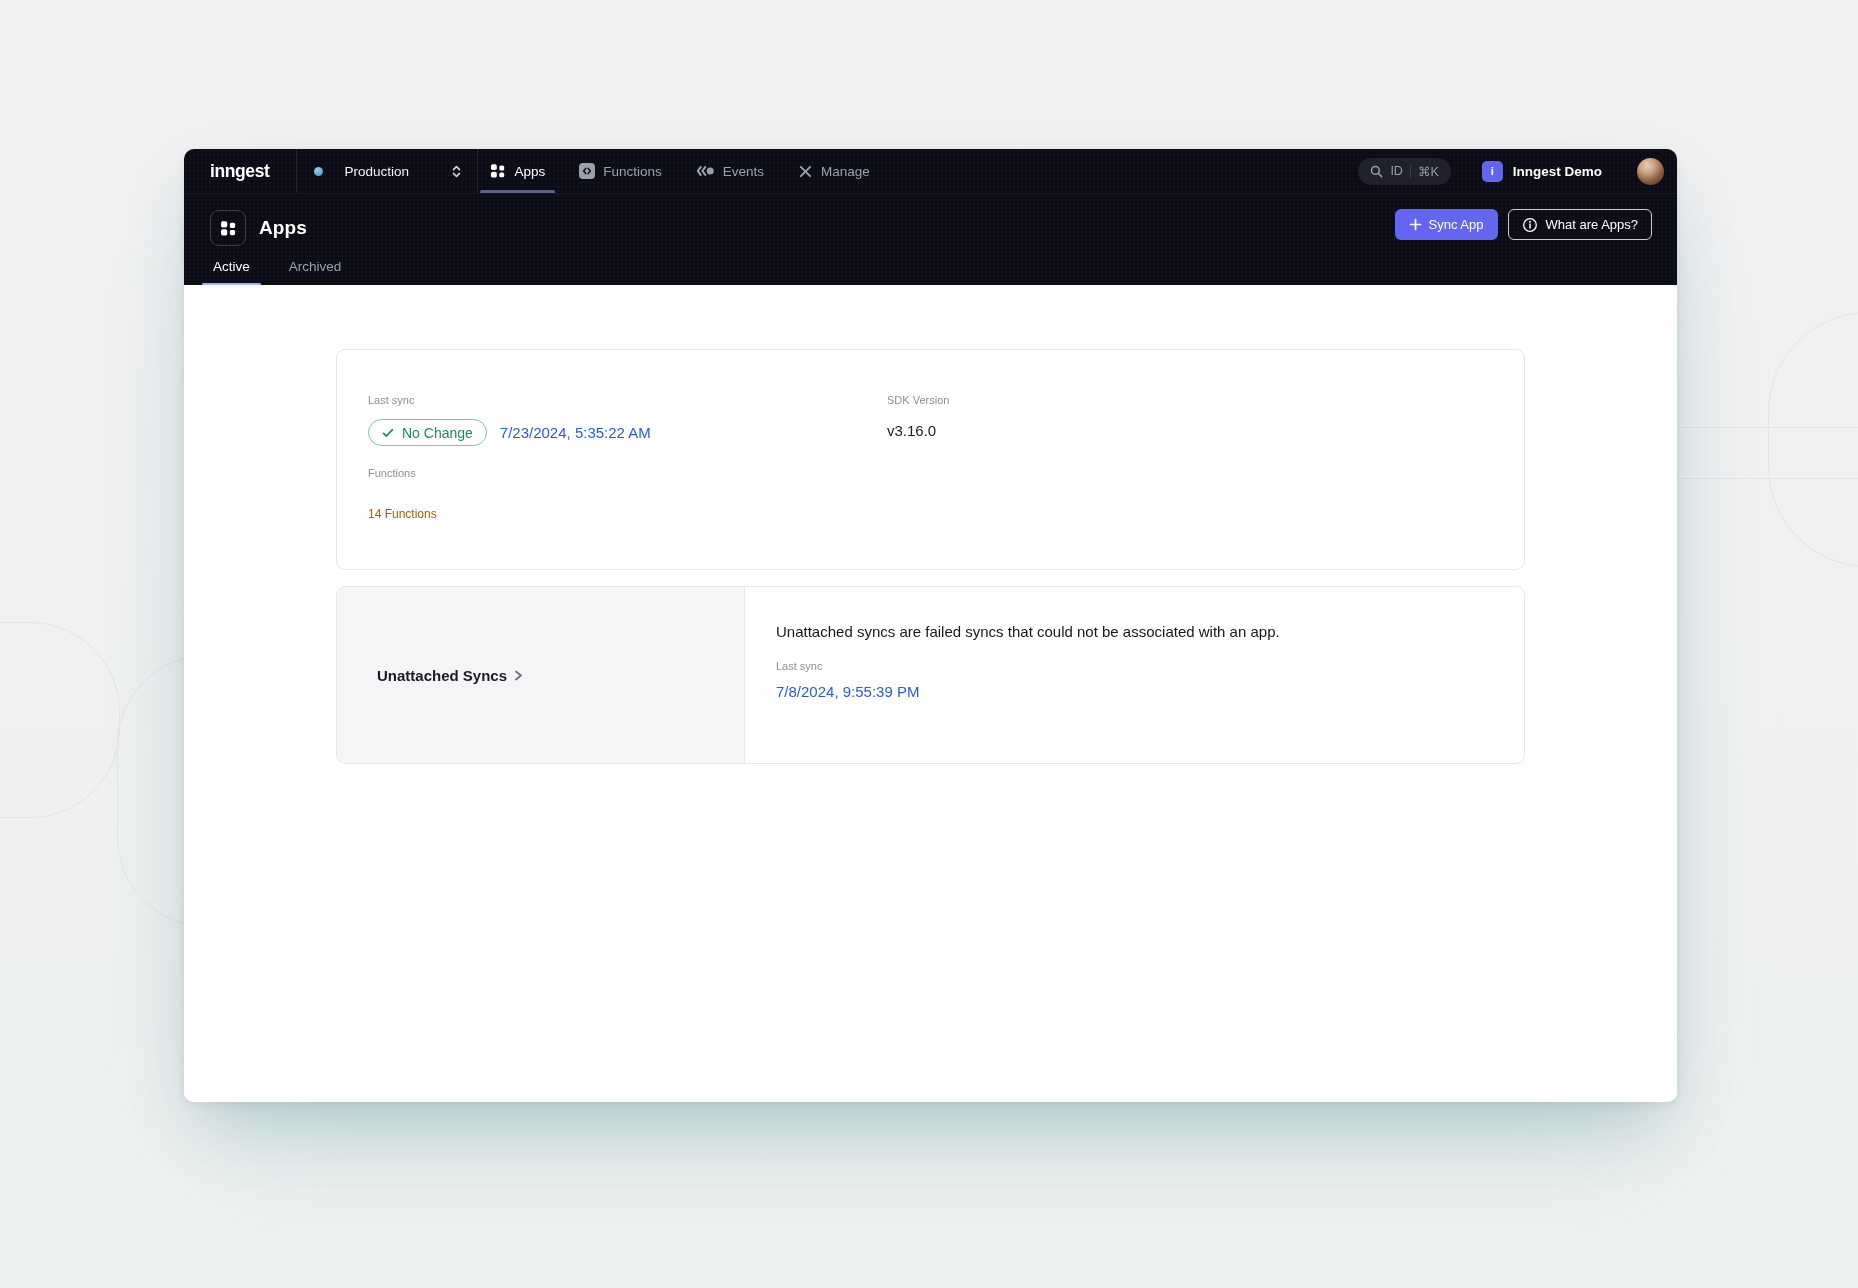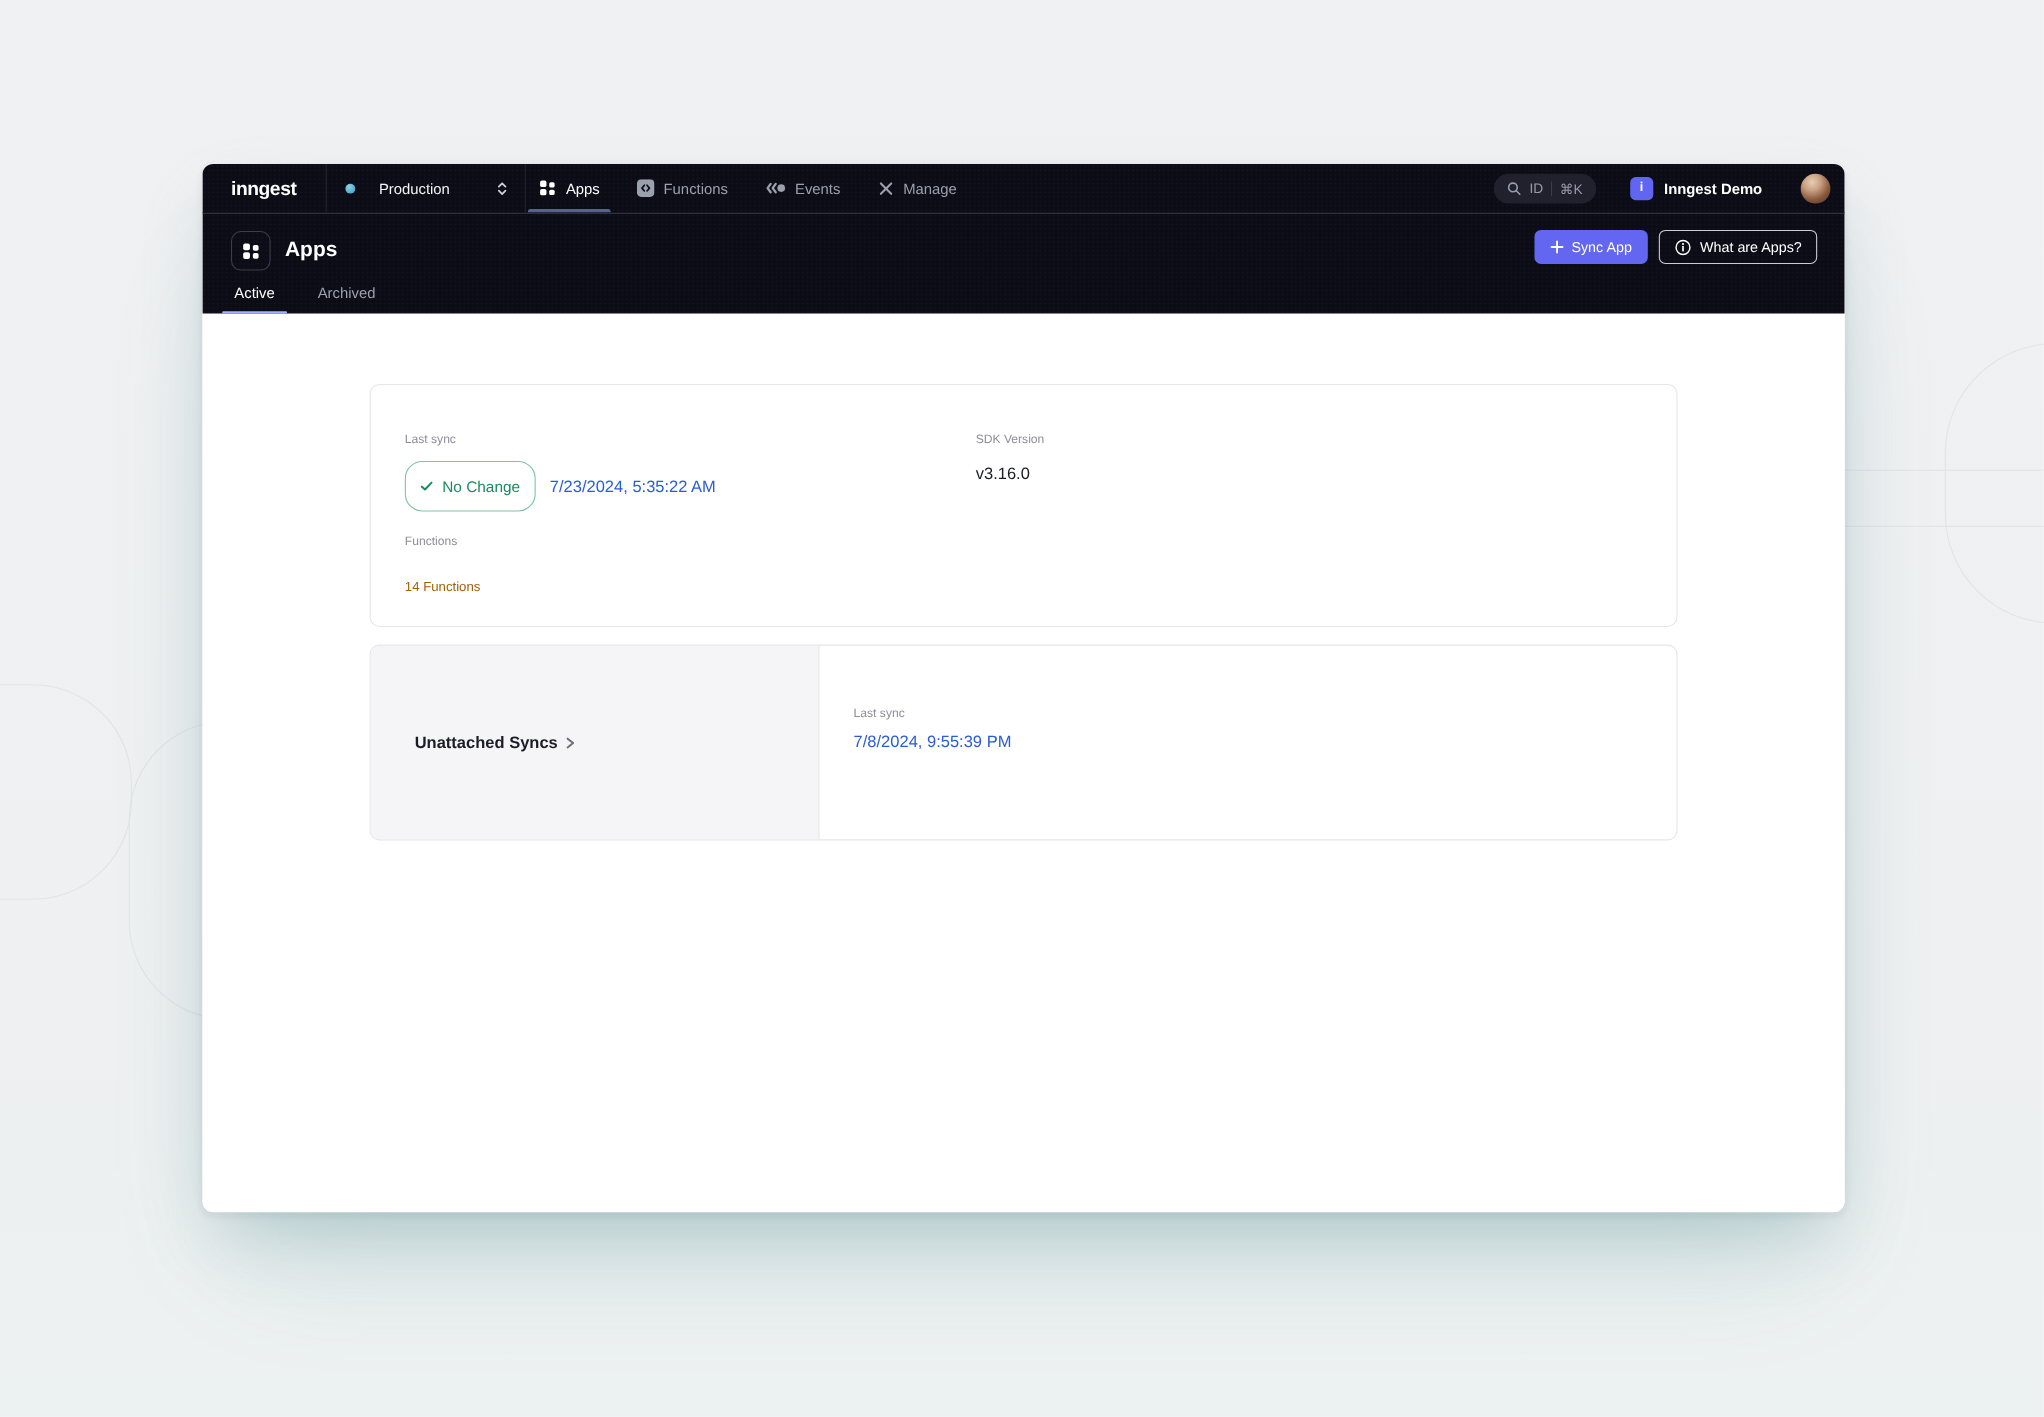--- a/index.html
+++ b/index.html
@@ -71,21 +71,21 @@
   .card-unattached { height:178px; }
   .card-left { width:408px; flex:none; background:#f5f5f7; border-right:1px solid #e8e8ec;
                display:flex; flex-direction:column; justify-content:center; padding-left:40px; }
   .name-row { display:flex; align-items:center; gap:7px; background:none; border:none; padding:0; cursor:pointer; font-family:inherit; }
   .app-name { font-size:15px; font-weight:700; color:#1b1c25; }
   .app-url { margin-top:10px; font-size:14px; color:#70717c; }
   .card-right { flex:1; display:flex; padding:44px 30px 0 31px; }
   .col-main { width:519px; flex:none; }
   .field-label { font-size:11px; color:#8d8e98; }
   .sync-row { margin-top:13px; display:flex; align-items:center; gap:13px; }
-  .badge { display:inline-flex; align-items:center; gap:8px; height:46px; padding:0 13px; border:1.5px solid #80c5a2;
+  .badge { display:inline-flex; align-items:center; gap:8px; height:27px; padding:0 13px; border:1.5px solid #80c5a2;
            border-radius:16px; color:#1d8a5e; font-size:14px; font-weight:500; }
   .link-time { font-size:15px; color:#2a5bd8; background:none; border:none; padding:0; font-family:inherit; cursor:pointer; }
   .field-2 { margin-top:21px; }
   .field-value { margin-top:28px; font-size:12px; color:#a16207; }
   .sdk-value { margin-top:16px; font-size:15px; color:#1b1c25; font-weight:500; }
   .card-right-stack { flex:1; padding:36px 40px 0 31px; }
   .desc { font-size:15px; color:#17181f; font-weight:500; }
   .mt20 { margin-top:20px; }
   .mt11 { margin-top:11px; display:inline-block; }
   svg { display:block; }
@@ -261,19 +261,20 @@
         <button class="name-row">
           <span class="app-name">Unattached Syncs</span>
           <span>
             <svg width="9" height="13" viewBox="0 0 9 13" fill="none" stroke="#6d6e79" stroke-width="1.8" stroke-linecap="round" stroke-linejoin="round">
               <path d="M2 2.5 L7 6.5 L2 10.5"></path>
             </svg>
           </span>
         </button>
       </div>
       <div class="card-right-stack">
+        <div class="desc">Unattached syncs are failed syncs that could not be associated with an app.</div>
         <div class="field-label mt20">Last sync</div>
         <button class="link-time mt11">7/8/2024, 9:55:39 PM</button>
       </div>
     </section>
 
   </main>
 </div>
 
 </body></html>

